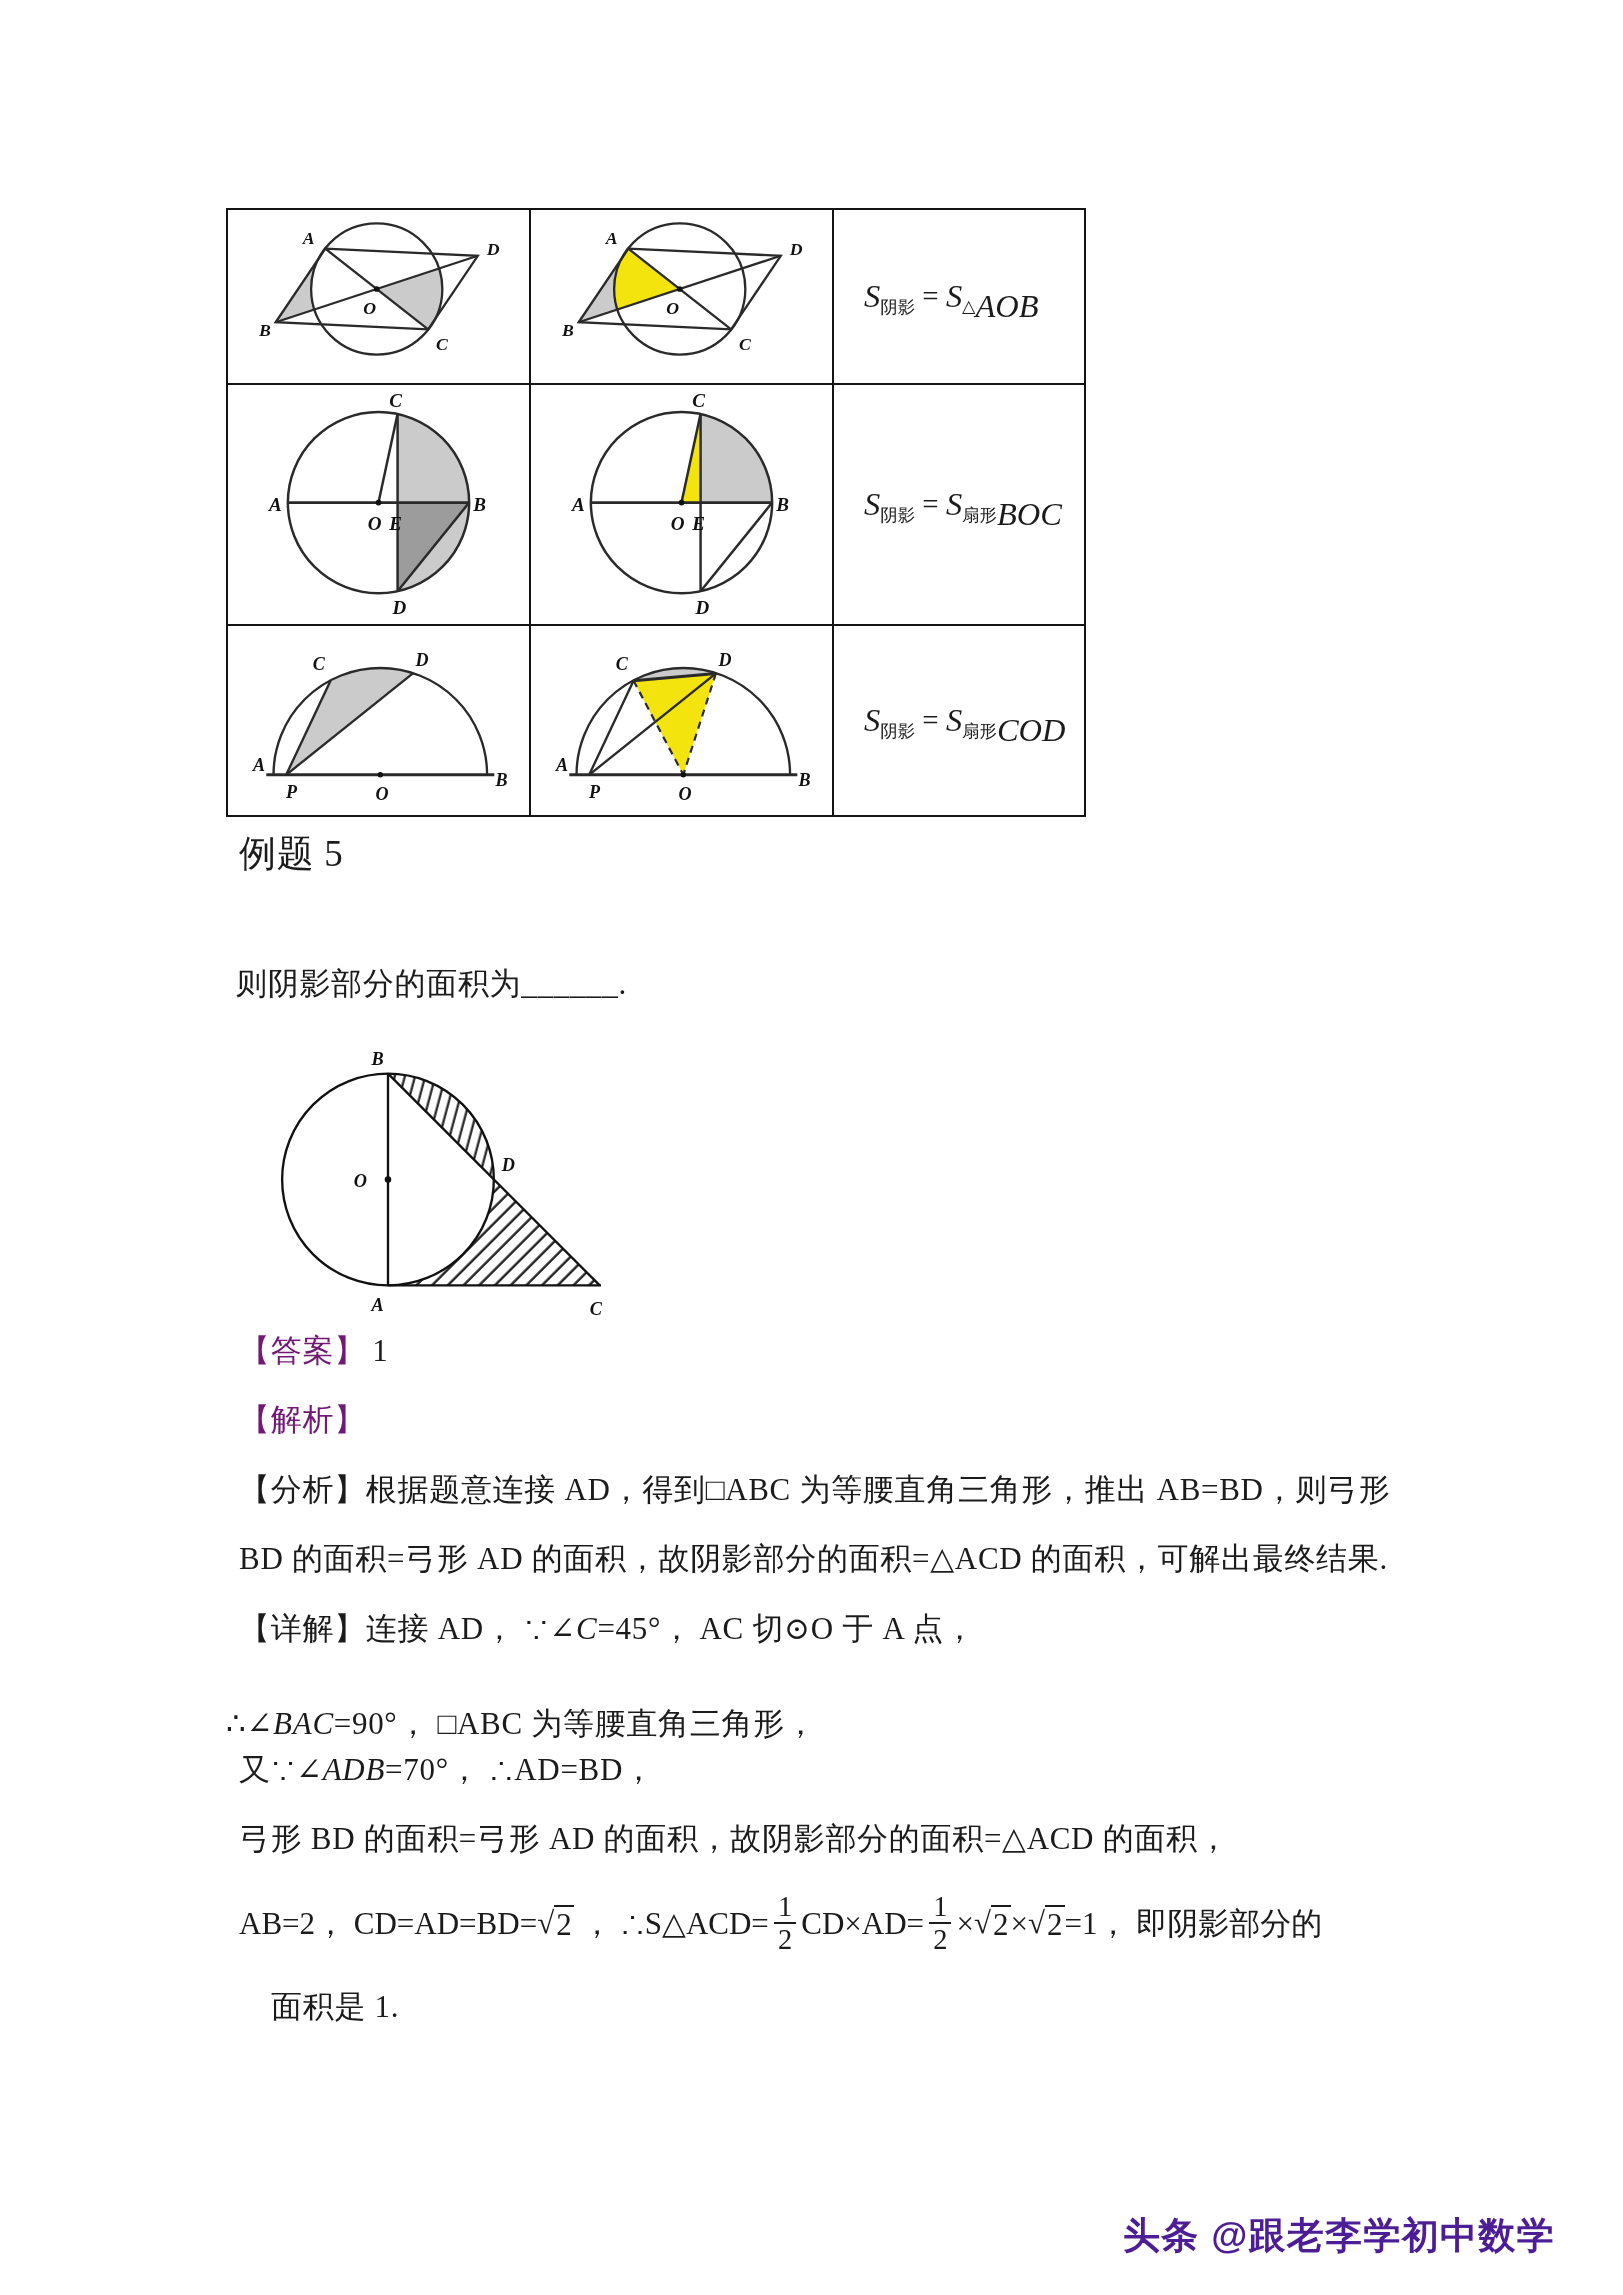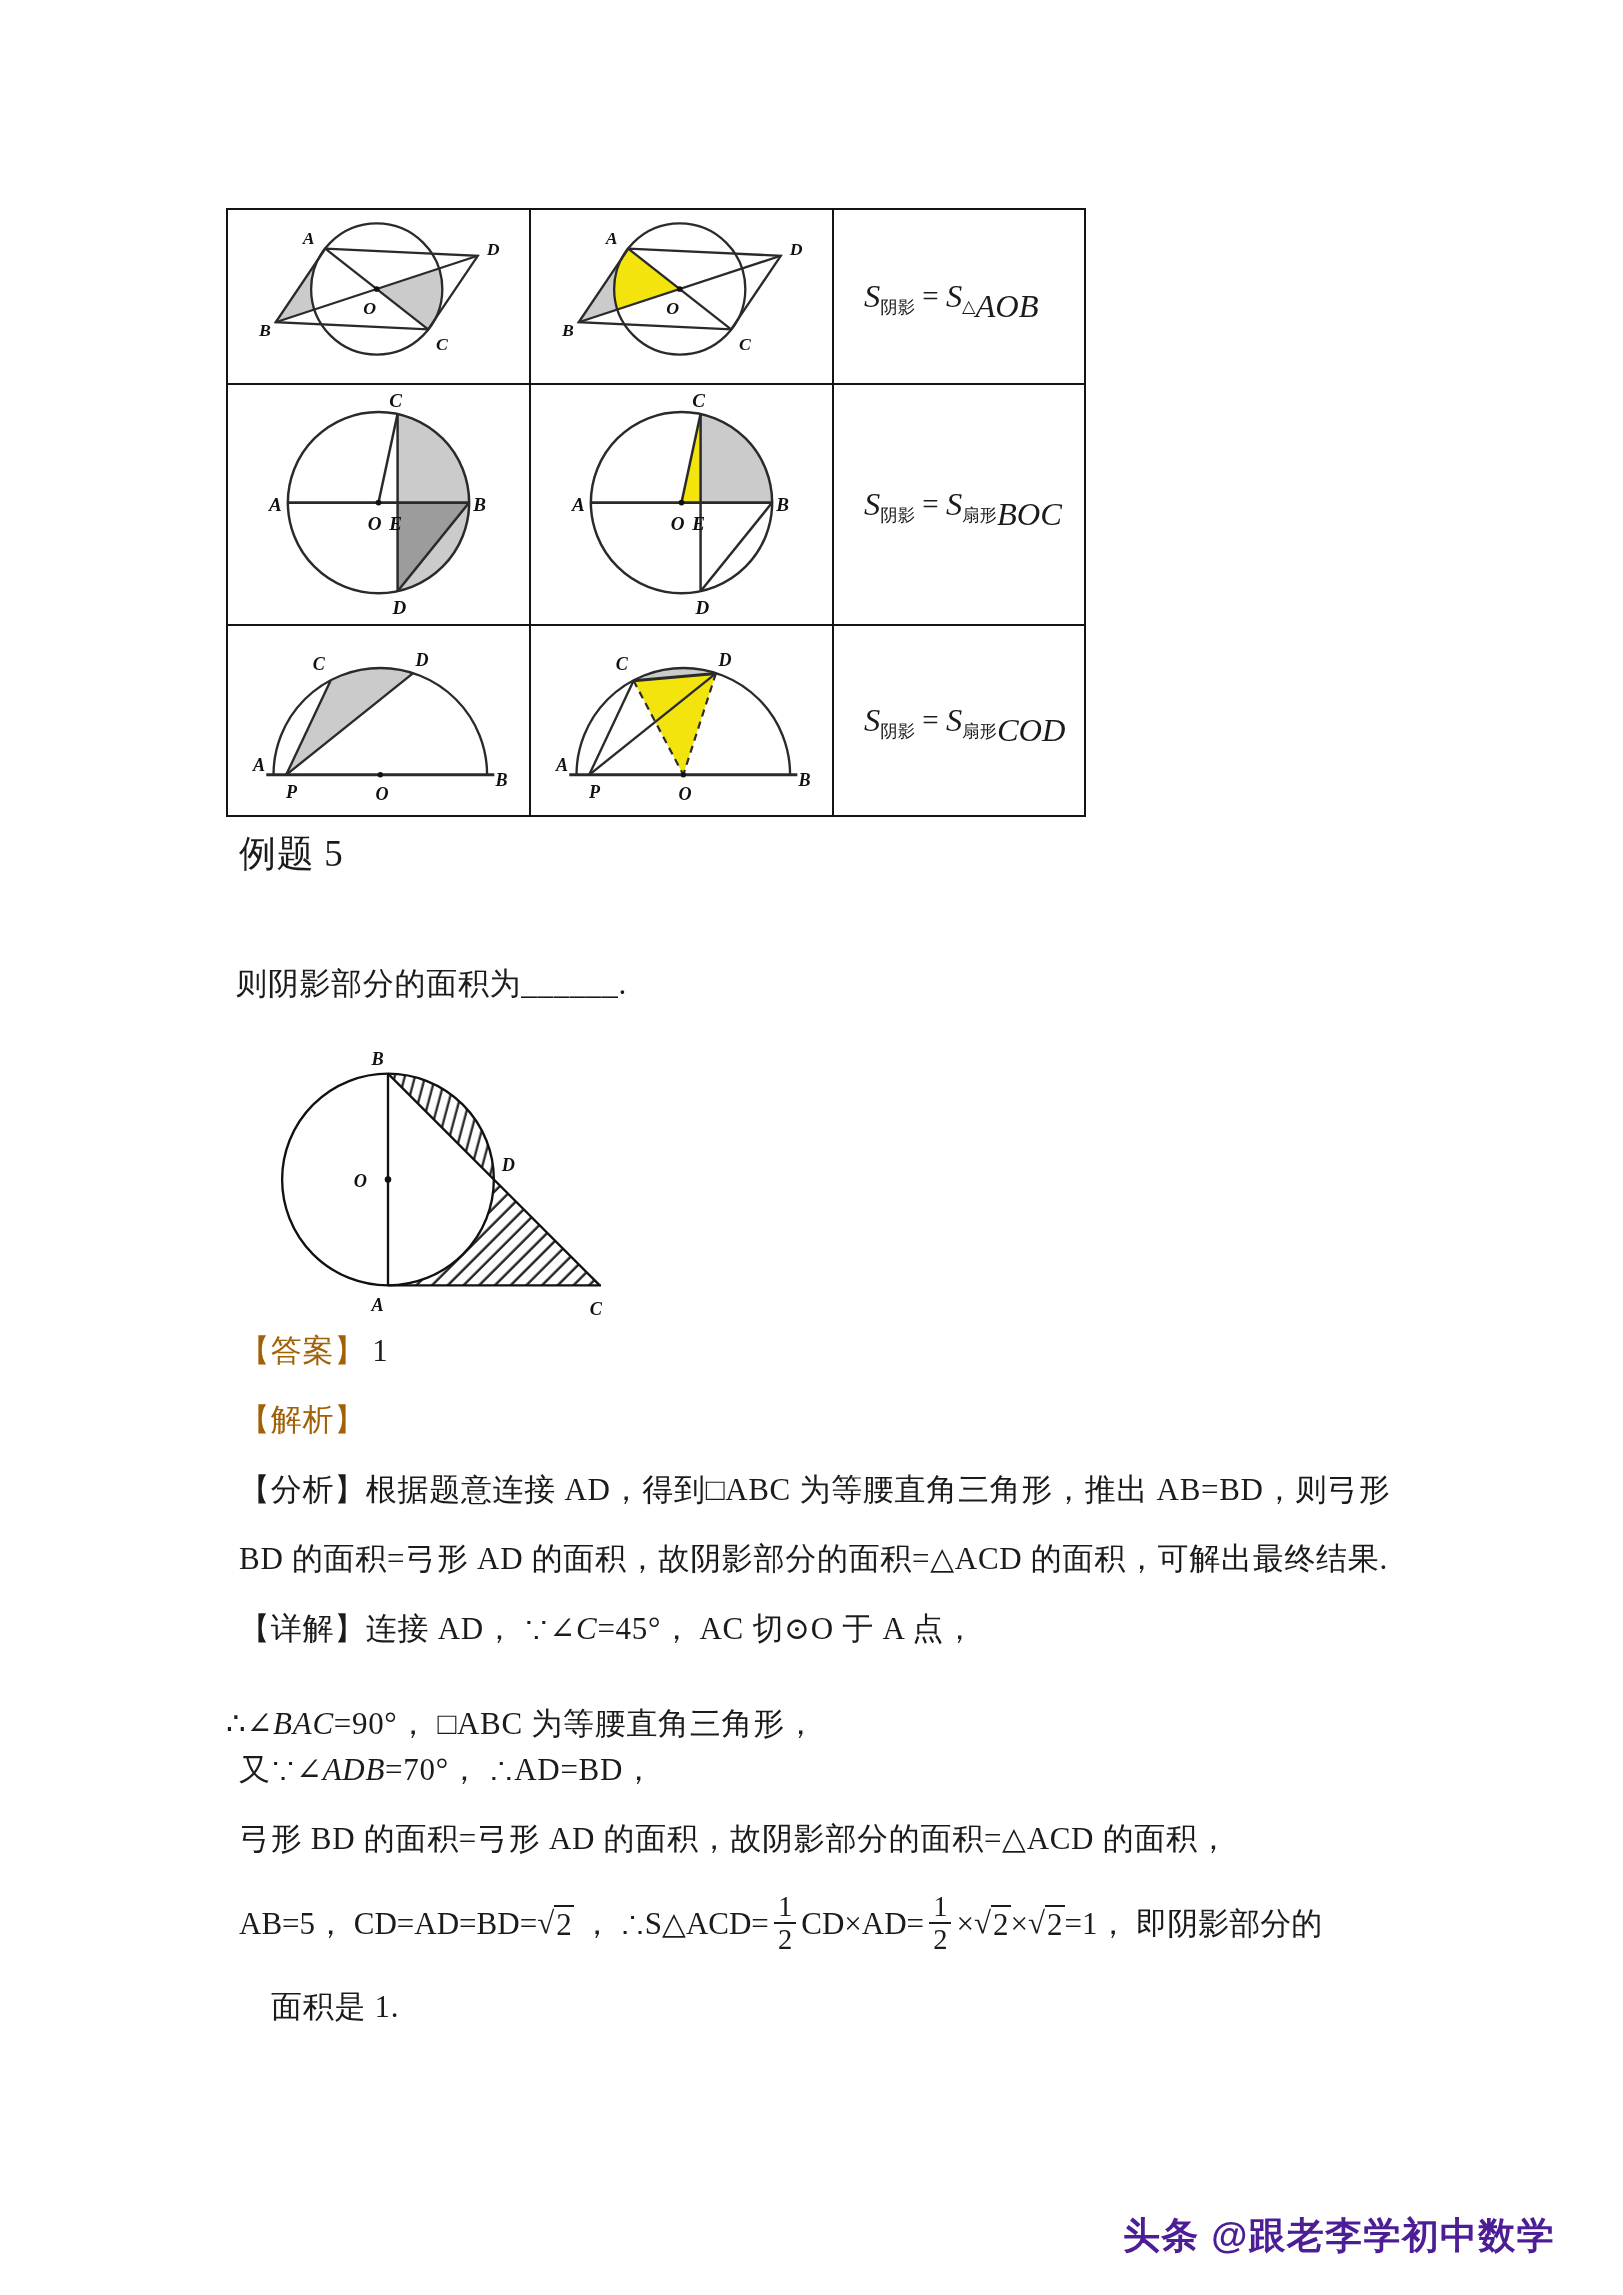--- a/index.html
+++ b/index.html
@@ -6,21 +6,21 @@
   .page{
     position:relative;width:1623px;height:2295px;background:#ffffff;
     font-family:"Liberation Serif","DejaVu Serif",serif;color:#1b1b1b;
     margin:0 auto;overflow:hidden;
   }
   .abs{position:absolute;}
   .line{font-size:31px;white-space:nowrap;letter-spacing:0.7px;}
   .rich span{white-space:pre;}
   .it{font-style:italic;}
   .sb{font-size:0.60em;vertical-align:-0.45em;letter-spacing:0;margin-top:20px;}
-  .blue{color:#a16207;}
+  .blue{color:#701a75;}
   
   table.eq{border-collapse:collapse;position:absolute;left:226px;top:208px;}
   table.eq td{border:2px solid #141414;padding:0;text-align:center;vertical-align:middle;background:#fff;}
   td.dcell{width:301px;}
   td.fcell{width:250px;}
   .formula{font-size:29px;display:flex;align-items:center;justify-content:flex-start;padding-left:30px;height:100%;}
   .formula .it{font-size:1.12em;}
   svg{display:inline-block;vertical-align:middle;}
   svg text{font-family:"Liberation Serif","DejaVu Serif",serif;font-style:italic;font-weight:bold;fill:#111;}
   .dg text{font-size:20px;}
@@ -242,21 +242,21 @@
 
   <div class="abs line" style="left:239px;top:1469px;">【分析】根据题意连接 AD，得到□ABC 为等腰直角三角形，推出 AB=BD，则弓形</div>
   <div class="abs line" style="left:239px;top:1538px;">BD 的面积=弓形 AD 的面积，故阴影部分的面积=△ACD 的面积，可解出最终结果.</div>
 
   <div class="abs line rich" style="left:239px;top:1608px;"><span>【详解】连接 AD， ∵∠</span><span class="it">C</span><span>=45°， AC 切⊙O 于 A 点，</span></div>
   <div class="abs line rich" style="left:226px;top:1677px;margin-top:26px;"><span>∴∠</span><span class="it">BAC</span><span>=90°， □ABC 为等腰直角三角形，</span></div>
   <div class="abs line rich" style="left:239px;top:1749px;"><span>又∵∠</span><span class="it">ADB</span><span>=70°， ∴AD=BD，</span></div>
   <div class="abs line" style="left:239px;top:1818px;">弓形 BD 的面积=弓形 AD 的面积，故阴影部分的面积=△ACD 的面积，</div>
 
   <div class="abs mathline rich" style="left:239px;top:1871px;">
-      <span>AB=5， CD=AD=BD=</span>
+      <span>AB=2， CD=AD=BD=</span>
       <span class="sqrt"><span class="rad">√</span><span class="sqrt-body">2</span></span>
       <span> ， ∴S△ACD=</span>
       <span class="frac"><span class="num">1</span><span class="den">2</span></span>
       <span>CD×AD=</span>
       <span class="frac"><span class="num">1</span><span class="den">2</span></span>
       <span>×</span>
       <span class="sqrt"><span class="rad">√</span><span class="sqrt-body">2</span></span>
       <span>×</span>
       <span class="sqrt"><span class="rad">√</span><span class="sqrt-body">2</span></span>
       <span>=1， 即阴影部分的</span>

